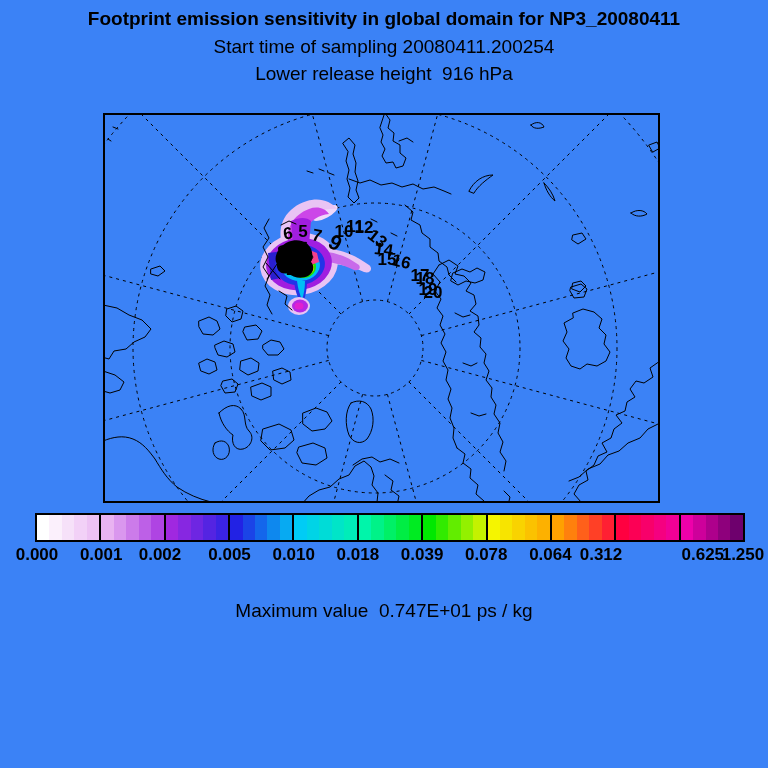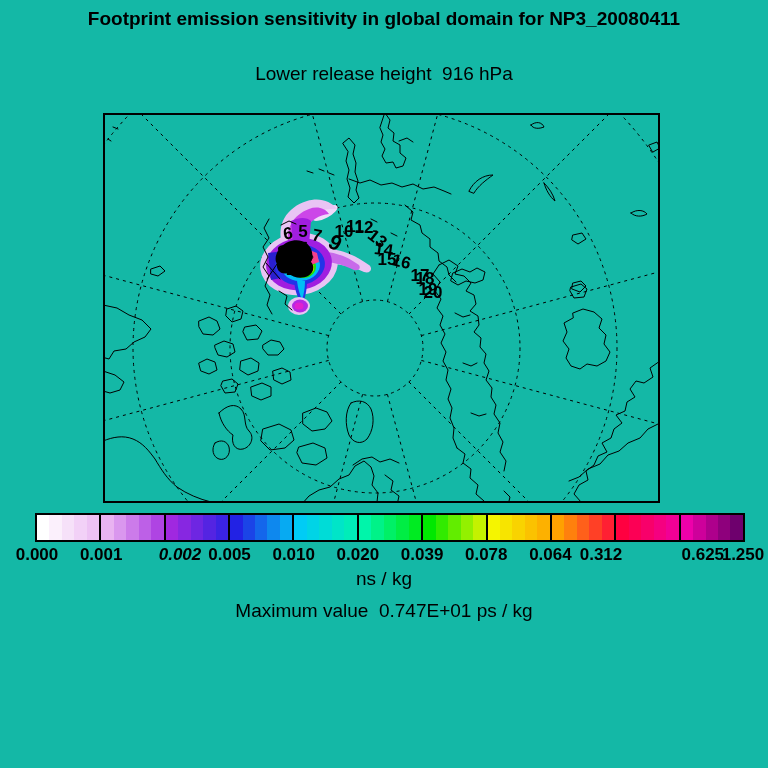--- a/index.html
+++ b/index.html
@@ -1,16 +1,16 @@
 <!DOCTYPE html>
 <html><head>
 <meta charset="utf-8">
 <style>
   html,body{margin:0;padding:0;background:#fff;}
-  #page{position:relative;width:768px;height:768px;background:#14b8a6;overflow:hidden;
+  #page{position:relative;width:768px;height:768px;background:#3b82f6;overflow:hidden;
         font-family:"Liberation Sans",sans-serif;color:#000;}
   .hline{position:absolute;left:0;width:768px;text-align:center;white-space:pre;
          font-size:19px;line-height:22px;}
   .hflex{position:absolute;left:0;width:768px;display:flex;justify-content:center;
          white-space:pre;font-size:19px;line-height:22px;}
   .title{font-weight:bold;}
   #map-wrap{position:absolute;left:103px;top:113px;width:557px;height:390px;}
   #map-svg{display:block;}
   #graticule circle,#graticule line{stroke:#000;fill:none;stroke-width:1;stroke-dasharray:3 4;}
   #coastlines path{stroke:#000;fill:none;stroke-width:1;stroke-linejoin:round;stroke-linecap:round;}
@@ -27,20 +27,21 @@
   #max-line{position:absolute;top:600px;}
 </style>
 </head>
 <body>
 
 <div id="page">
 
   <div class="hline title" style="top:8px">Footprint emission sensitivity in global domain for NP3_20080411</div>
 
   <div class="hflex" style="top:36px;gap:36px">
+    <span>Start time of sampling 20080411.200254</span>
   </div>
 
   <div class="hflex" style="top:63px;gap:44px">
     <span>Lower release height  916 hPa</span>
   </div>
 
 
   <div id="map-wrap">
     <svg id="map-svg" width="557" height="390" viewBox="0 0 557 390" xmlns="http://www.w3.org/2000/svg">
 
@@ -257,29 +258,28 @@
         <div class="cbar-sub" style="background: rgb(238, 0, 170);"></div>
         <div class="cbar-sub" style="background: rgb(206, 0, 155);"></div>
         <div class="cbar-sub" style="background: rgb(174, 0, 140);"></div>
         <div class="cbar-sub" style="background: rgb(142, 0, 124);"></div>
         <div class="cbar-sub" style="background: rgb(110, 0, 109);"></div>
       </div>
     </div>
   <div id="cbar-ticks">
       <div class="cbar-tick" style="left: 37px;">0.000</div>
       <div class="cbar-tick" style="left: 101.18px;">0.001</div>
-      <div class="cbar-tick" style="left: 180px; font-style: italic;">0.002</div>
+      <div class="cbar-tick" style="left: 160px;">0.002</div>
       <div class="cbar-tick" style="left: 229.54px;">0.005</div>
       <div class="cbar-tick" style="left: 293.72px;">0.010</div>
-      <div class="cbar-tick" style="left: 357.9px;">0.020</div>
+      <div class="cbar-tick" style="left: 357.9px;">0.018</div>
       <div class="cbar-tick" style="left: 422.08px;">0.039</div>
       <div class="cbar-tick" style="left: 486.26px;">0.078</div>
       <div class="cbar-tick" style="left: 550.44px;">0.064</div>
       <div class="cbar-tick" style="left: 601px;">0.312</div>
       <div class="cbar-tick" style="left: 678.8px; padding-left: 48px;">0.625</div>
       <div class="cbar-tick" style="left: 742.98px;">1.250</div>
     </div>
 
-  <div class="hline" id="units-line">ns / kg</div>
 
   <div class="hline" id="max-line">Maximum value  0.747E+01 ps / kg</div>
 
 </div>
 
 </body></html>

